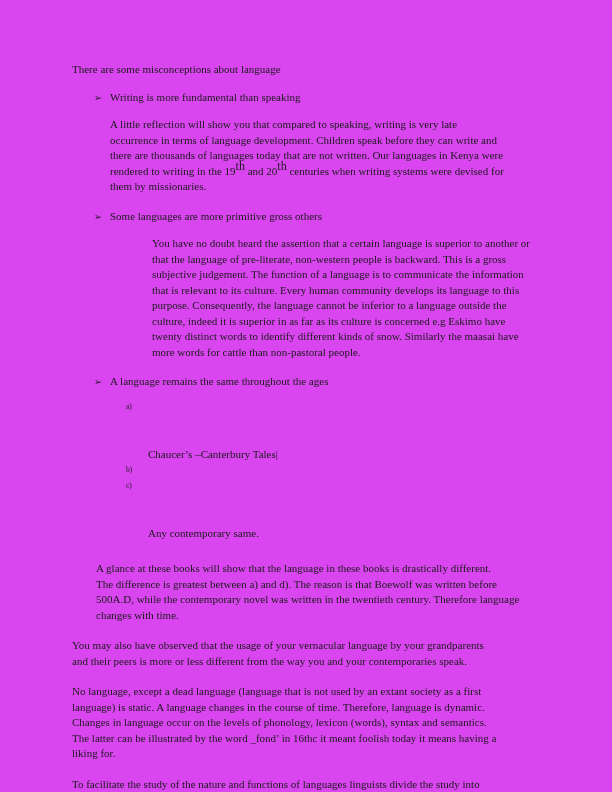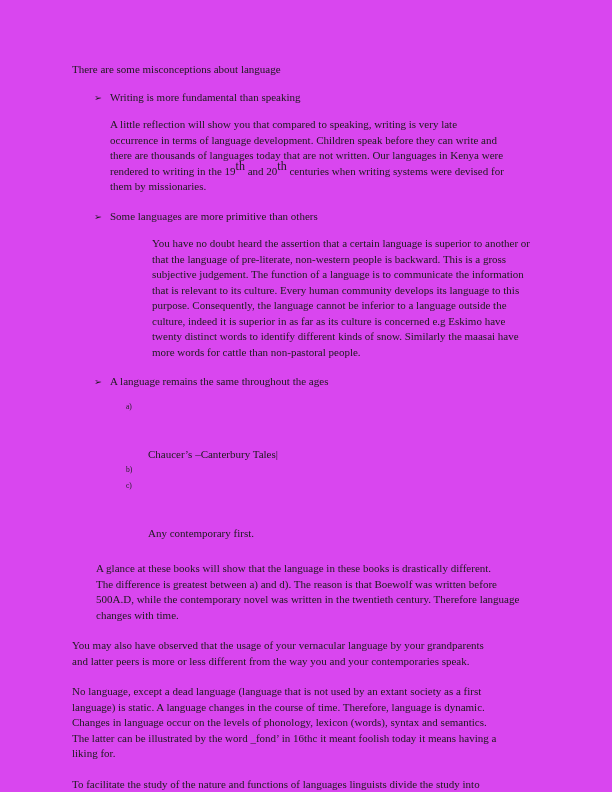--- a/index.html
+++ b/index.html
@@ -49,21 +49,21 @@
   </div>
 
   <div class="para indent-1 mt12"><span>A little reflection will show you that compared to speaking, writing is very late
 occurrence in terms of language development. Children speak before they can write and
 there are thousands of languages today that are not written. Our languages in Kenya were
 rendered to writing in the 19</span><sup>th</sup><span> and 20</span><sup>th</sup><span> centuries when writing systems were devised for
 them by missionaries.</span></div>
 
   <div class="bullet-row mt14">
     <span class="bullet-glyph">➢</span>
-    <span class="bullet-text">Some languages are more primitive than others</span>
+    <span class="bullet-text">Some languages are more primitive gross others</span>
   </div>
 
   <div class="para indent-2 mt12">You have no doubt heard the assertion that a certain language is superior to another or
 that the language of pre-literate, non-western people is backward. This is a gross
 subjective judgement. The function of a language is to communicate the information
 that is relevant to its culture. Every human community develops its language to this
 purpose. Consequently, the language cannot be inferior to a language outside the
 culture, indeed it is superior in as far as its culture is concerned e.g Eskimo have
 twenty distinct words to identify different kinds of snow. Similarly the maasai have
 more words for cattle than non-pastoral people.</div>
@@ -77,31 +77,31 @@
   <div class="mt9">
     <div class="book-row">
       <span class="book-marker">a)</span>
       <span class="book-text">Chaucer’s  –Canterbury Tales|</span>
     </div>
     <div class="book-row">
       <span class="book-marker">b)</span>
     </div>
     <div class="book-row">
       <span class="book-marker">c)</span>
-      <span class="book-text">Any contemporary first.</span>
+      <span class="book-text">Any contemporary same.</span>
     </div>
   </div>
 
   <div class="para mt20">A glance at these books will show that the language in these books is drastically different.
 The difference is greatest between a) and d). The reason is that Boewolf was written before
 500A.D, while the contemporary novel was written in the twentieth century. Therefore language
 changes with time.</div>
 
   <div class="para mt15">You may also have observed that the usage of your vernacular language by your grandparents
-and latter peers is more or less different from the way you and your contemporaries speak.</div>
+and their peers is more or less different from the way you and your contemporaries speak.</div>
 
   <div class="para mt15">No language, except a dead language (language that is not used by an extant society as a first
 language) is static. A language changes in the course of time. Therefore, language is dynamic.
 Changes in language occur on the levels of phonology, lexicon (words), syntax and semantics.
 The latter can be illustrated by the word _fond’ in 16thc it meant foolish today it means having a
 liking for.</div>
 
   <div class="para mt15">To facilitate the study of the nature and functions of languages linguists divide the study into
 four major areas: phonology, morphology, syntax and semantics. It is necessary to define and</div>
 

